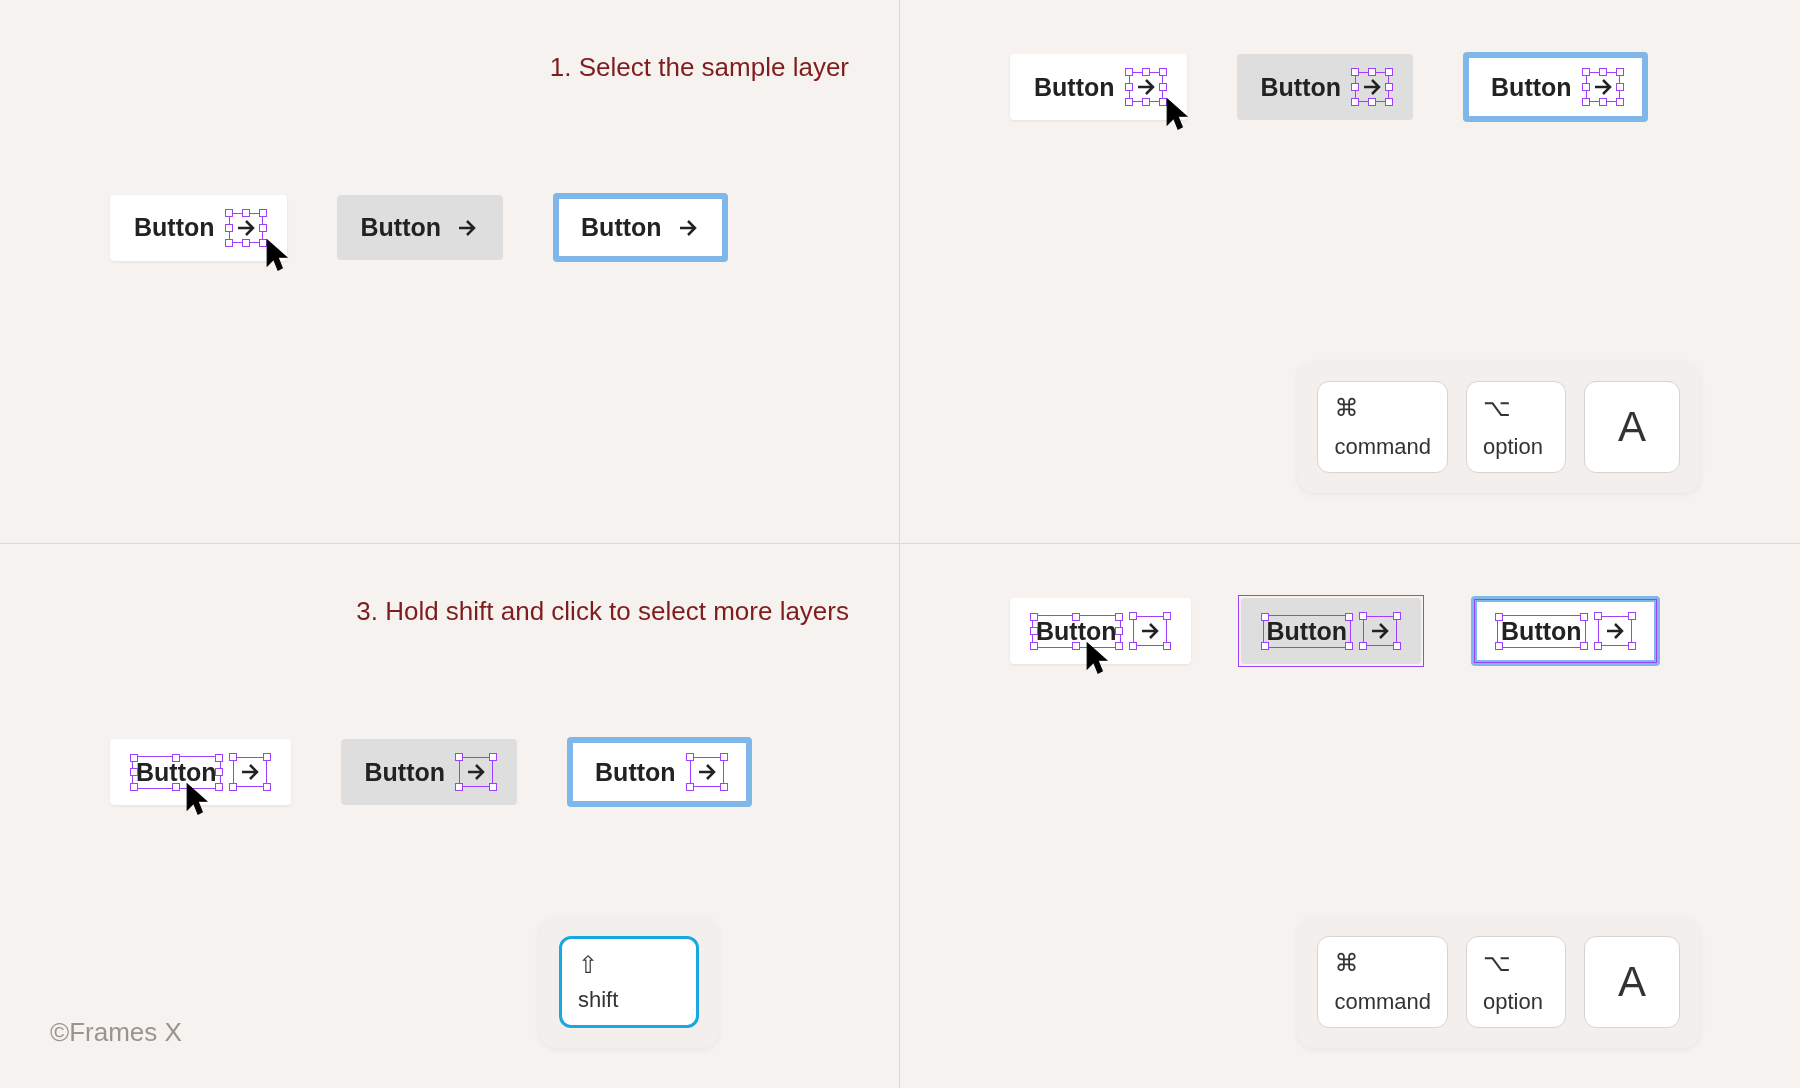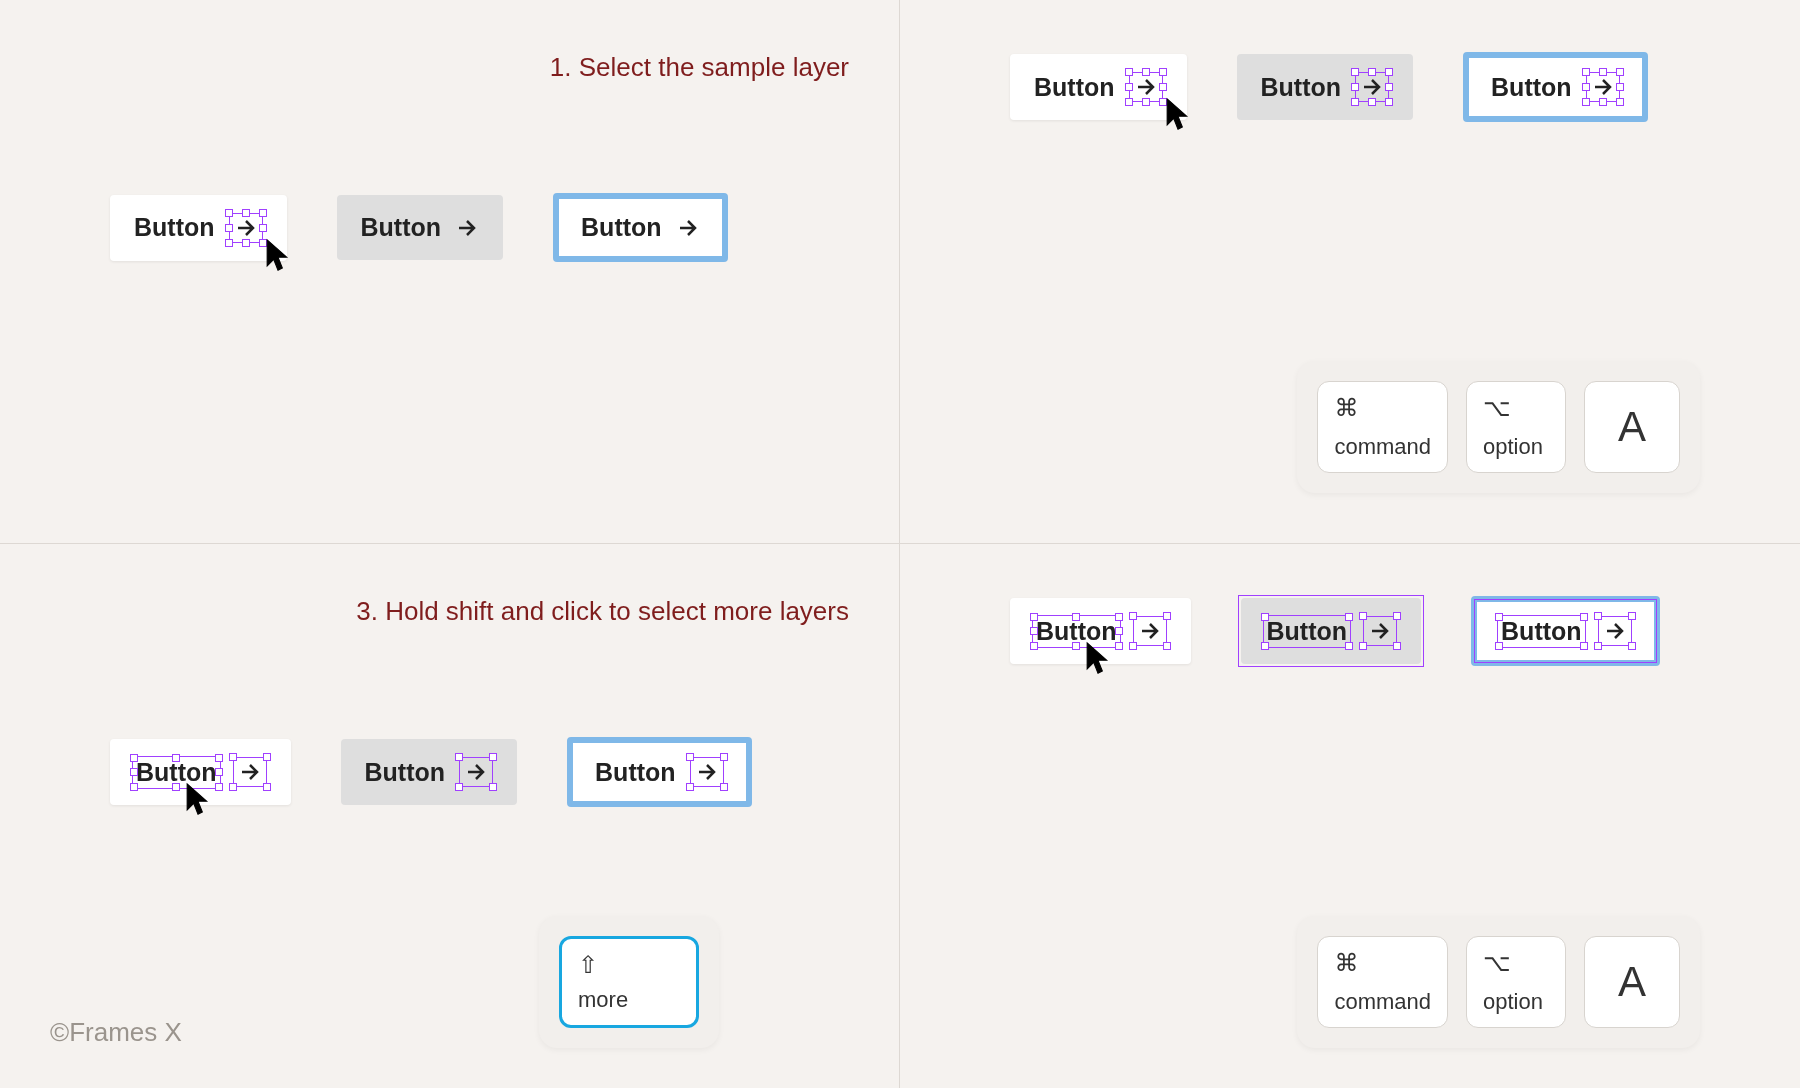--- a/index.html
+++ b/index.html
@@ -299,21 +299,21 @@
           <span class="handle h-tl"></span>
             <span class="handle h-tr"></span>
             <span class="handle h-bl"></span>
             <span class="handle h-br"></span>
         </span>
       </div>
     </div>
     <div class="keycap-tray" style="right:180px; bottom:40px;">
       <div class="keycap keycap-active" style="min-width:140px">
         <span class="key-symbol">⇧</span>
-        <span>more</span>
+        <span>shift</span>
       </div>
     </div>
     <div class="watermark">©Frames X</div>
   </div>
 
   <div class="quadrant q4">
     <div class="btn-row">
       <div class="btn btn-white" style="position:relative">
         <span class="sel-text">
           <span>Button</span>

